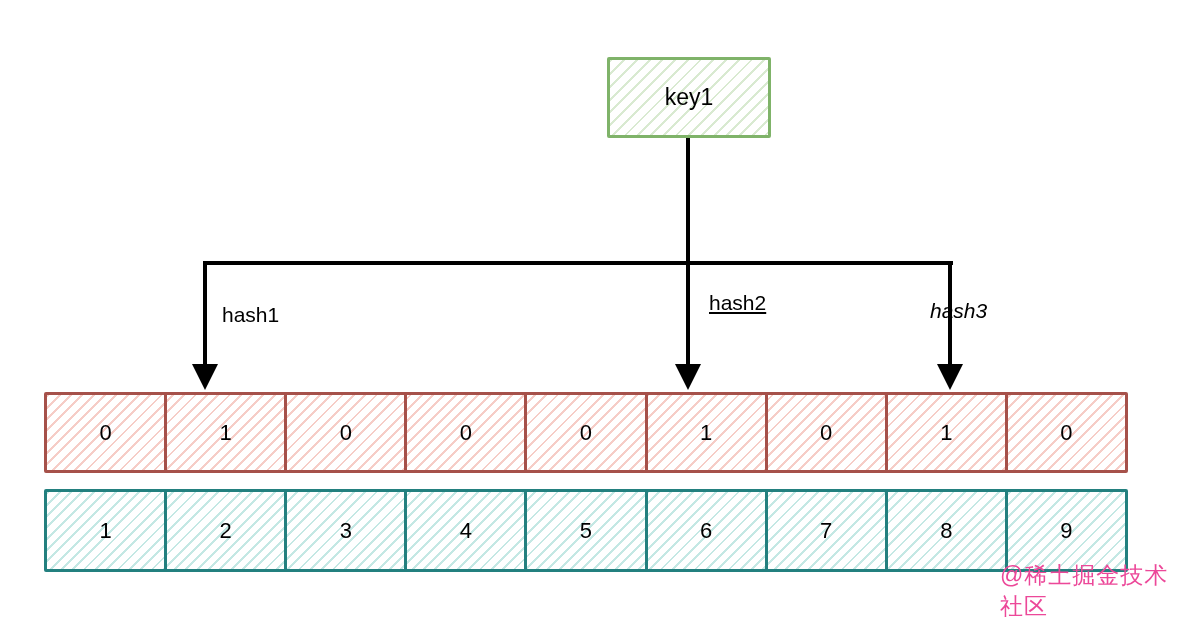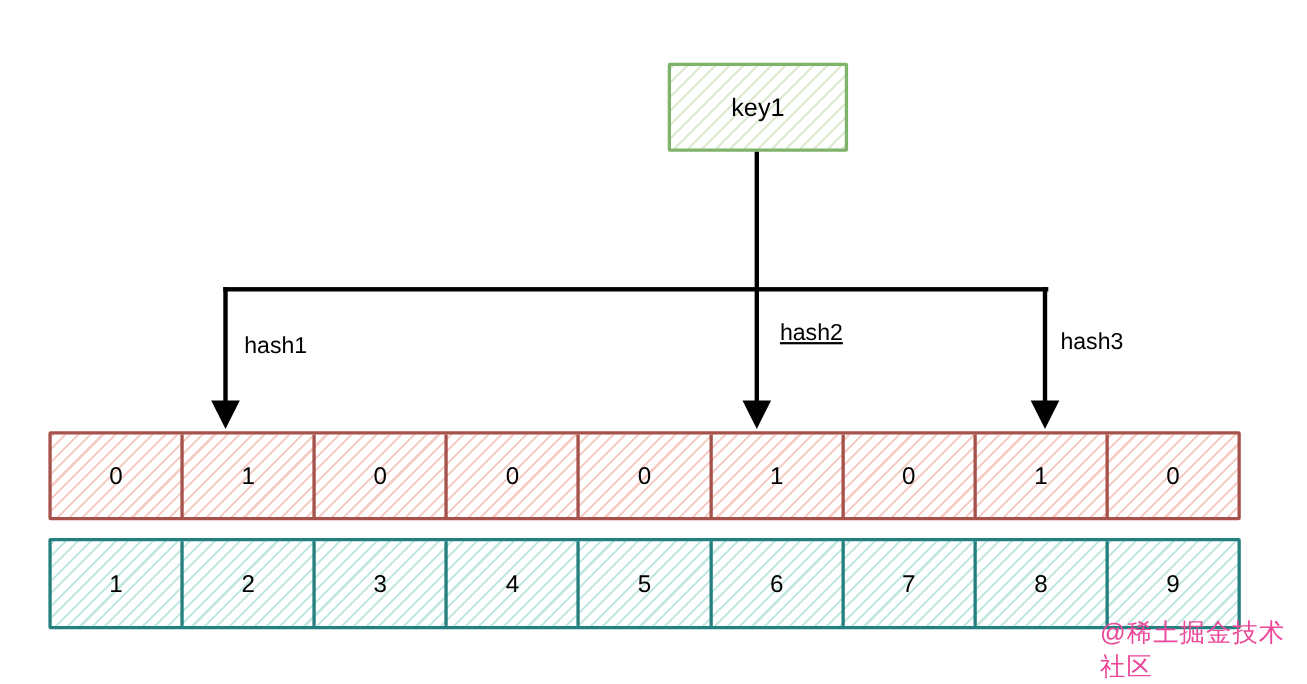--- a/index.html
+++ b/index.html
@@ -71,21 +71,21 @@
   <div class="line" style="left:203px;top:261px;width:4px;height:105px;"></div>
 
   <div class="line" style="left:948px;top:261px;width:4px;height:105px;"></div>
 
   <div class="arrowhead" style="left:192px;top:364px;"></div>
   <div class="arrowhead" style="left:675px;top:364px;"></div>
   <div class="arrowhead" style="left:937px;top:364px;"></div>
 
   <div class="hash-label" style="left:222px;top:303px;">hash1</div>
   <div class="hash-label" style="left:709px;top:291px;text-decoration:underline;">hash2</div>
-  <div class="hash-label" style="left:964px;top:299px;">hash3</div>
+  <div class="hash-label" style="left:930px;top:299px;font-style:italic;">hash3</div>
 
   <div class="cell-row row-bits">
     <div class="cell">0</div>
     <div class="cell">1</div>
     <div class="cell">0</div>
     <div class="cell">0</div>
     <div class="cell">0</div>
     <div class="cell">1</div>
     <div class="cell">0</div>
     <div class="cell">1</div>

